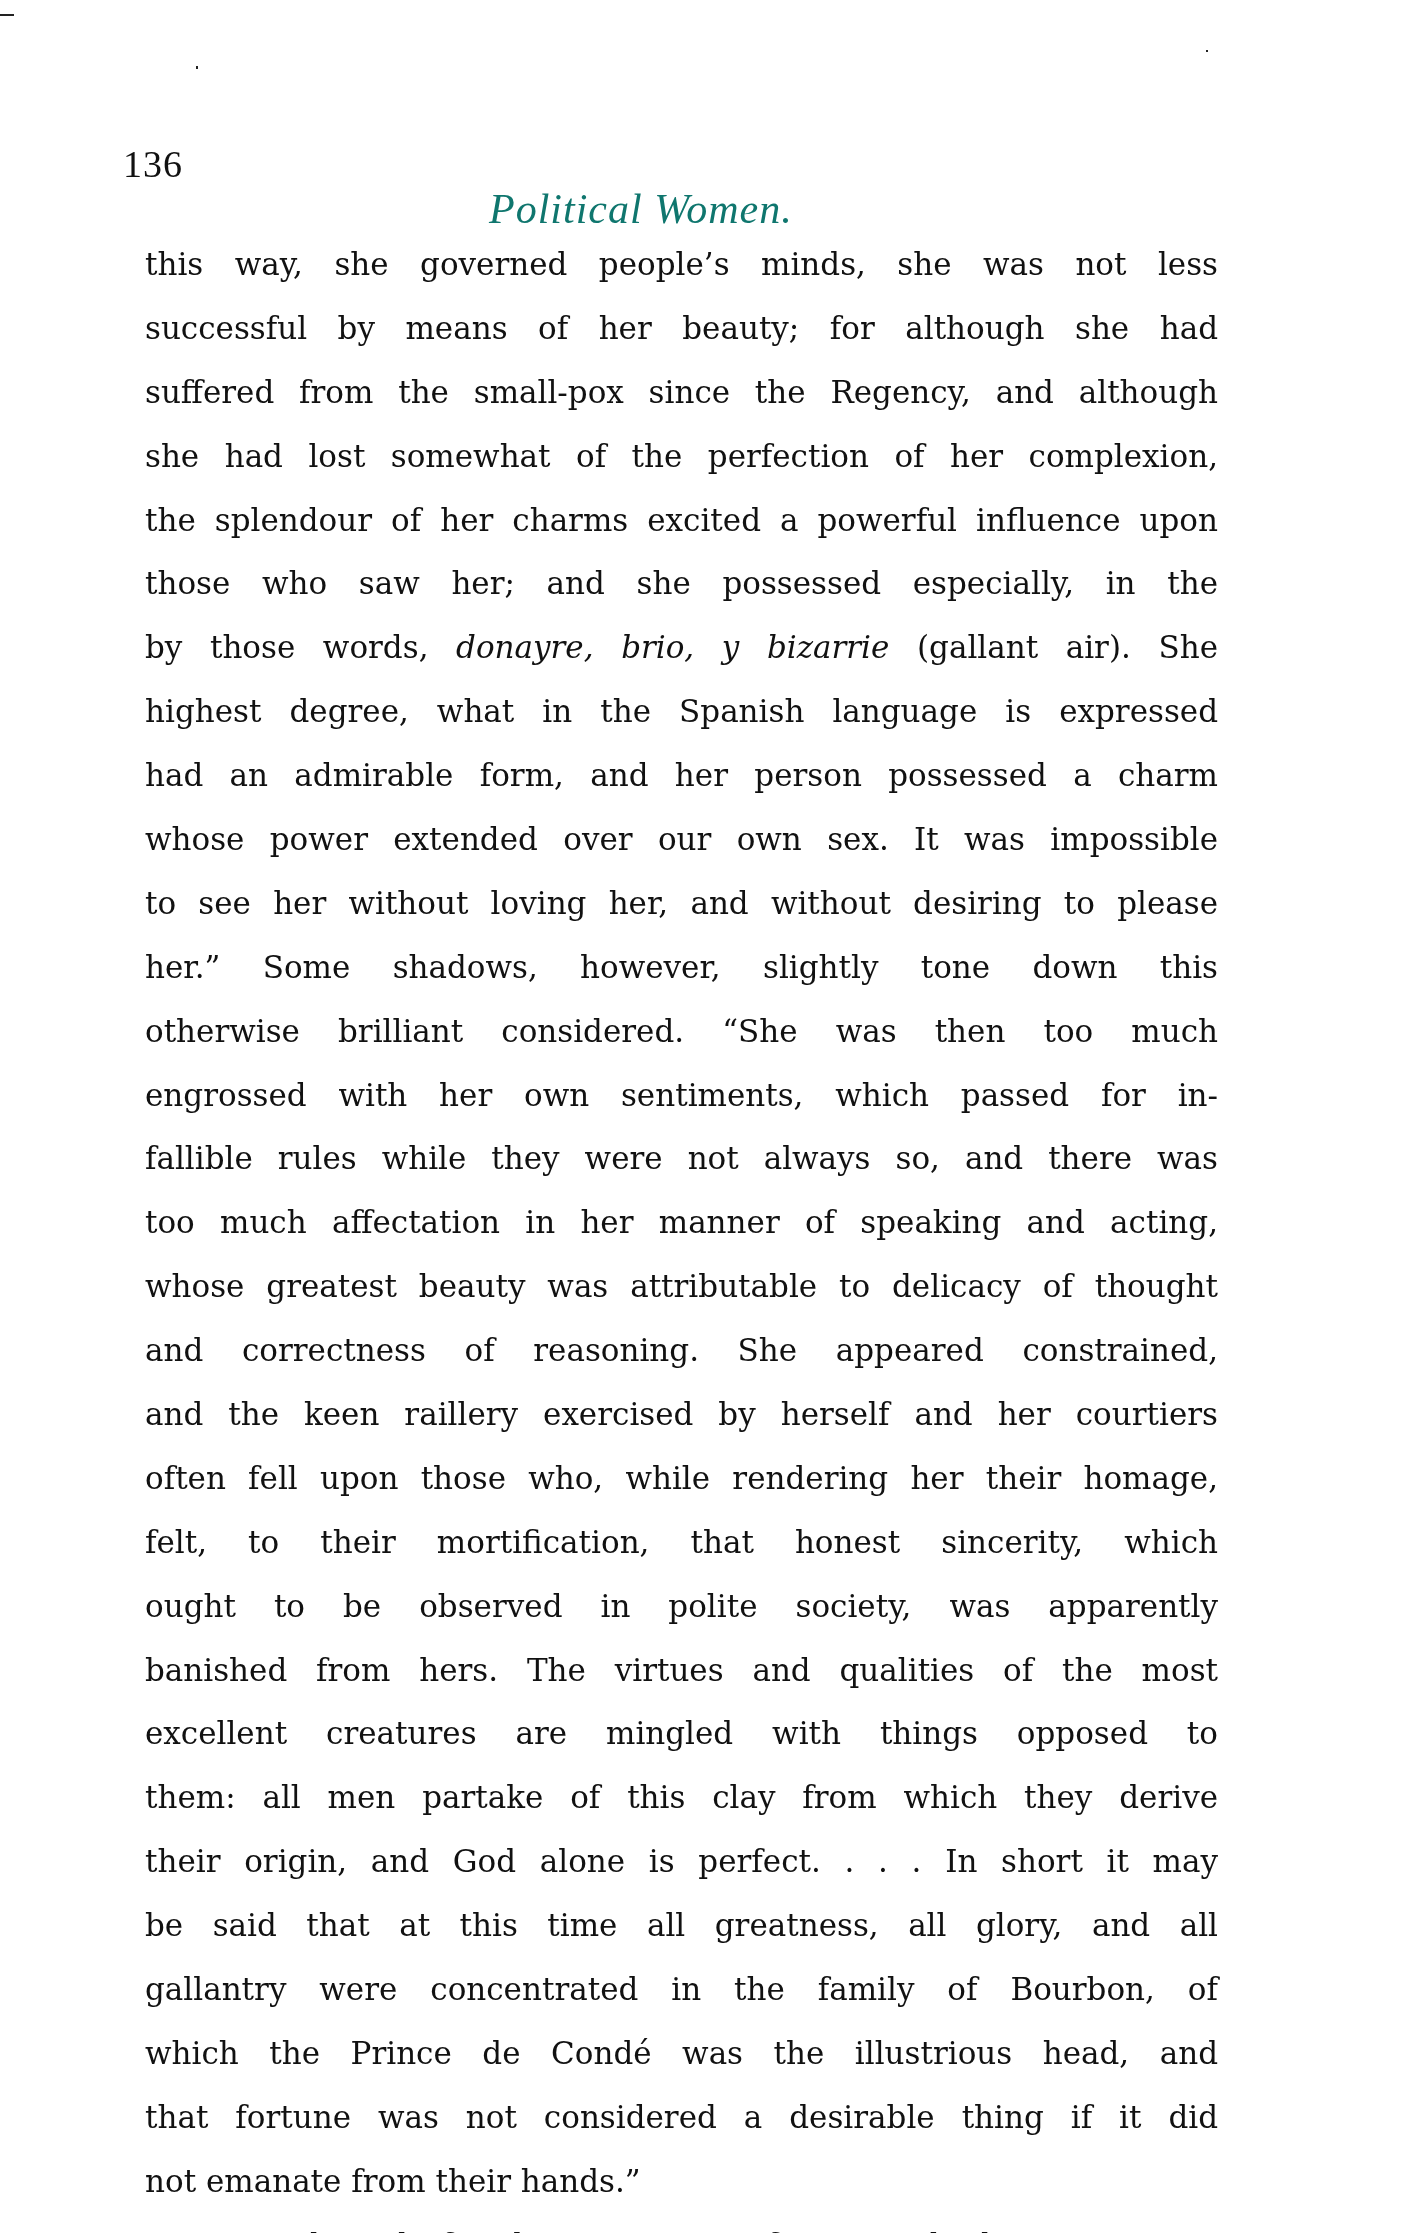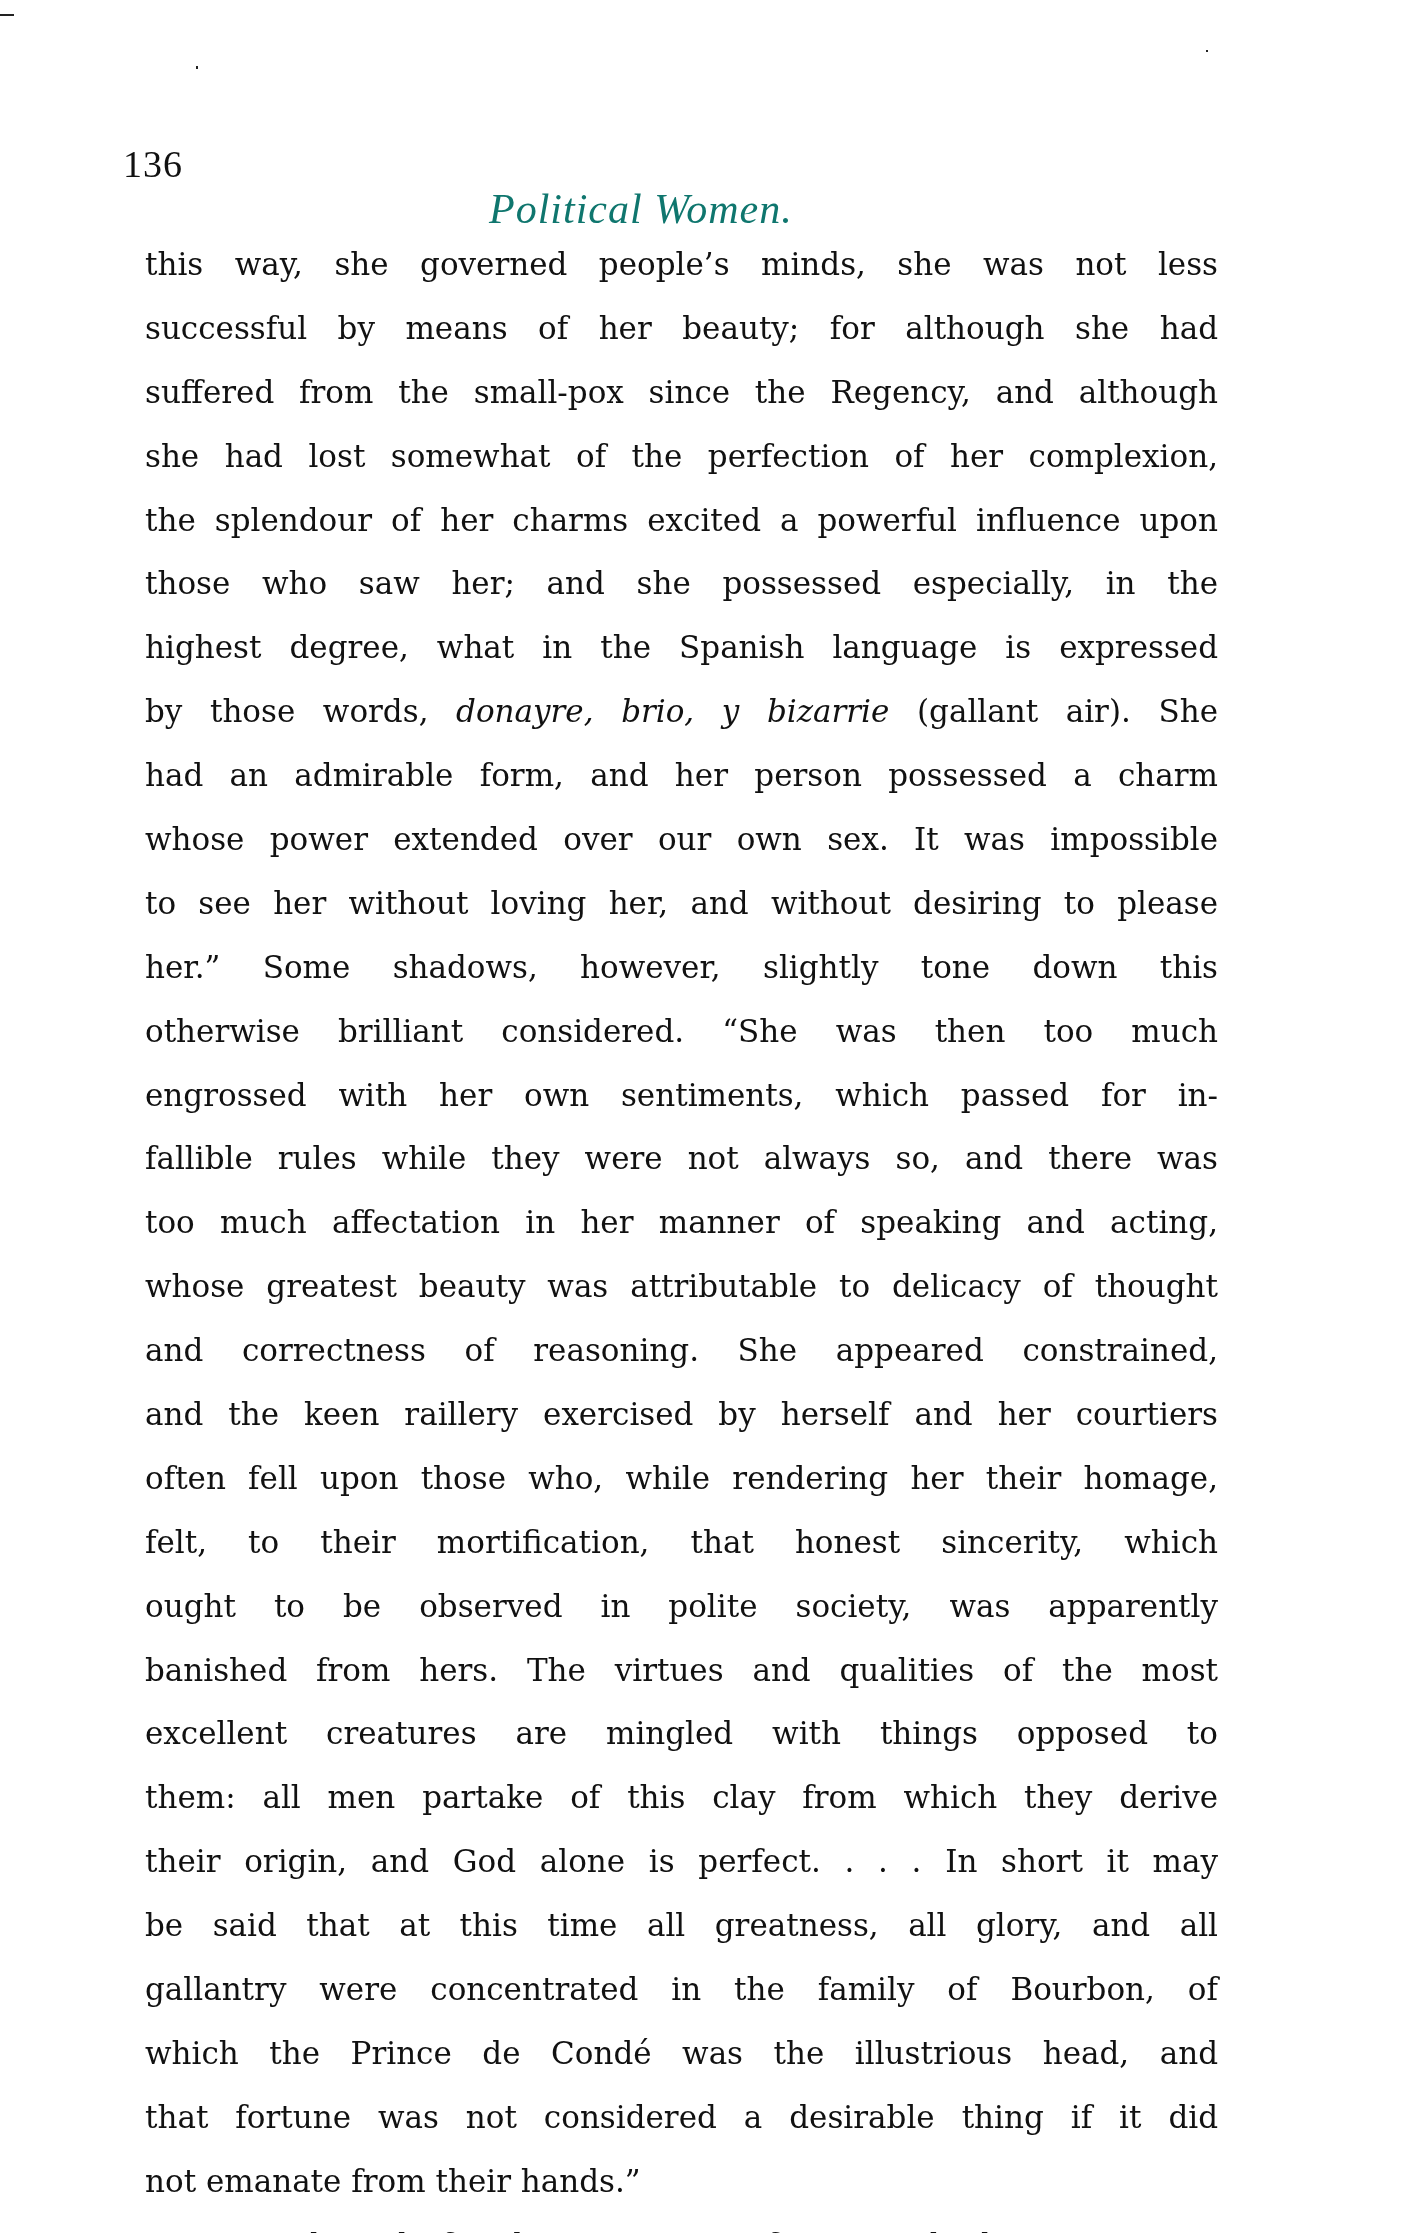--- a/index.html
+++ b/index.html
@@ -28,22 +28,22 @@
     <span class="running-title">Political Women.</span>
   </div>
 
   <div class="body-text" id="body-text">
     <span class="line">this way, she governed people’s minds, she was not less</span>
     <span class="line">successful by means of her beauty; for although she had</span>
     <span class="line">suffered from the small-pox since the Regency, and although</span>
     <span class="line">she had lost somewhat of the perfection of her complexion,</span>
     <span class="line">the splendour of her charms excited a powerful influence upon</span>
     <span class="line">those who saw her; and she possessed especially, in the</span>
+    <span class="line"><span>by those words, </span><span class="it">donayre, brio, y bizarrie</span><span> (gallant air).  She</span></span>
     <span class="line">highest degree, what in the Spanish language is expressed</span>
-    <span class="line"><span>by those words, </span><span class="it">donayre, brio, y bizarrie</span><span> (gallant air).  She</span></span>
     <span class="line">had an admirable form, and her person possessed a charm</span>
     <span class="line">whose power extended over our own sex.  It was impossible</span>
     <span class="line">to see her without loving her, and without desiring to please</span>
     <span class="line">her.”  Some shadows, however, slightly tone down this</span>
     <span class="line">otherwise brilliant considered.  “She was then too much</span>
     <span class="line">engrossed with her own sentiments, which passed for in-</span>
     <span class="line">fallible rules while they were not always so, and there was</span>
     <span class="line">too much affectation in her manner of speaking and acting,</span>
     <span class="line">whose greatest beauty was attributable to delicacy of thought</span>
     <span class="line">and correctness of reasoning.  She appeared constrained,</span>

